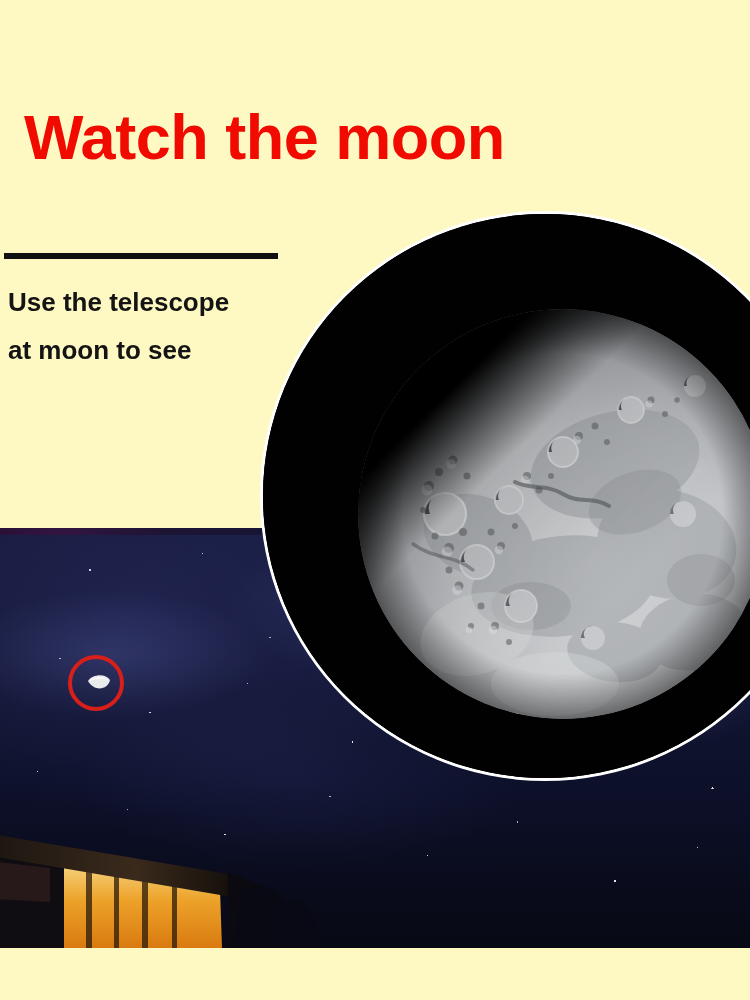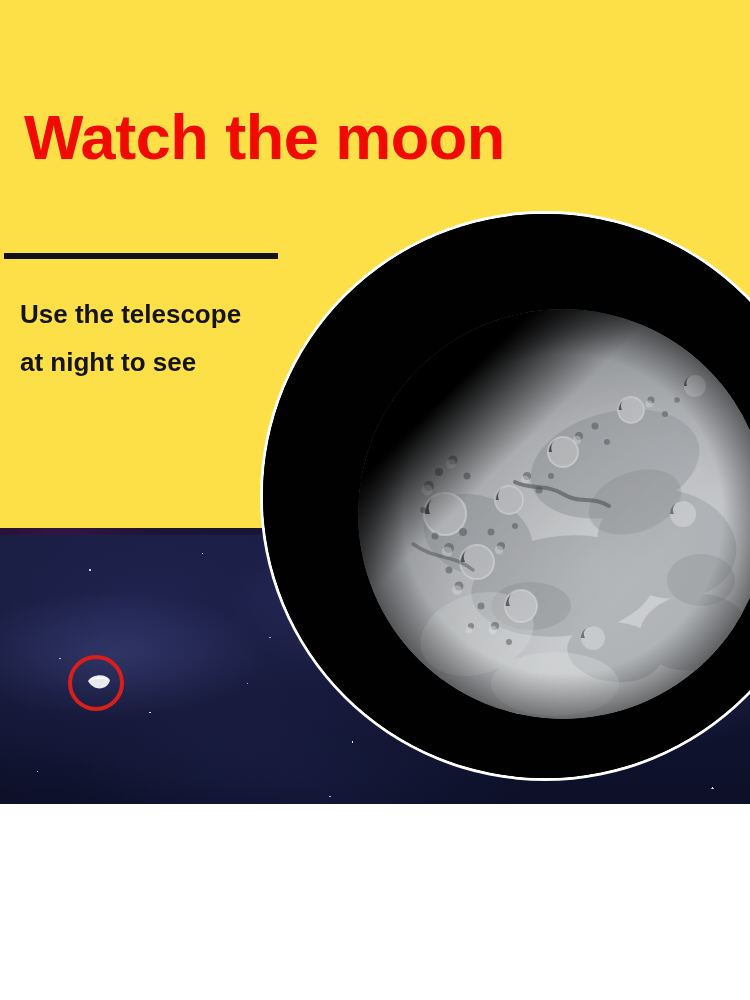--- a/index.html
+++ b/index.html
@@ -8,22 +8,22 @@
     padding: 0;
     background: #ffffff;
   }
   body {
     font-family: "Liberation Sans", "DejaVu Sans", sans-serif;
   }
 
   #poster {
     position: relative;
     width: 750px;
-    height: 804px;
-    background: #fde047;
+    height: 1000px;
+    background: #fef9c3;
     overflow: hidden;
   }
 
   
   .headline {
     position: absolute;
     left: 24px;
     top: 106px;
     margin: 0;
     font-size: 63px;
@@ -43,21 +43,21 @@
     height: 6px;
     background: #111111;
     z-index: 40;
   }
 
   .subcopy {
     position: absolute;
     left: 8px;
     top: 278px;
     width: 290px;
-    margin: 12px;
+    margin: 0;
     z-index: 40;
   }
   .subcopy .line {
     display: block;
     font-size: 26px;
     line-height: 48px;
     font-weight: bold;
     color: #141414;
     white-space: nowrap;
   }
@@ -376,16 +376,16 @@
       </g>
     </svg>
   </div>
 
   <h1 class="headline">Watch the moon</h1>
 
   <div class="rule"></div>
 
   <div class="subcopy">
     <span class="line">Use the telescope</span>
-    <span class="line">at night to see</span>
+    <span class="line">at moon to see</span>
   </div>
 
 </div>
 
 </body></html>

